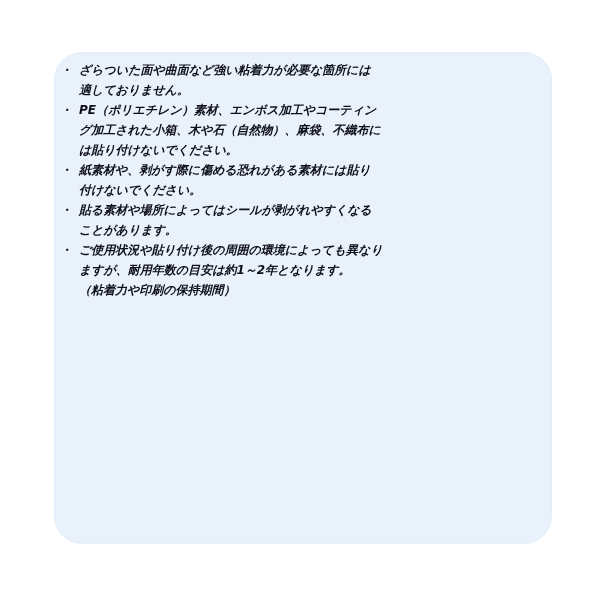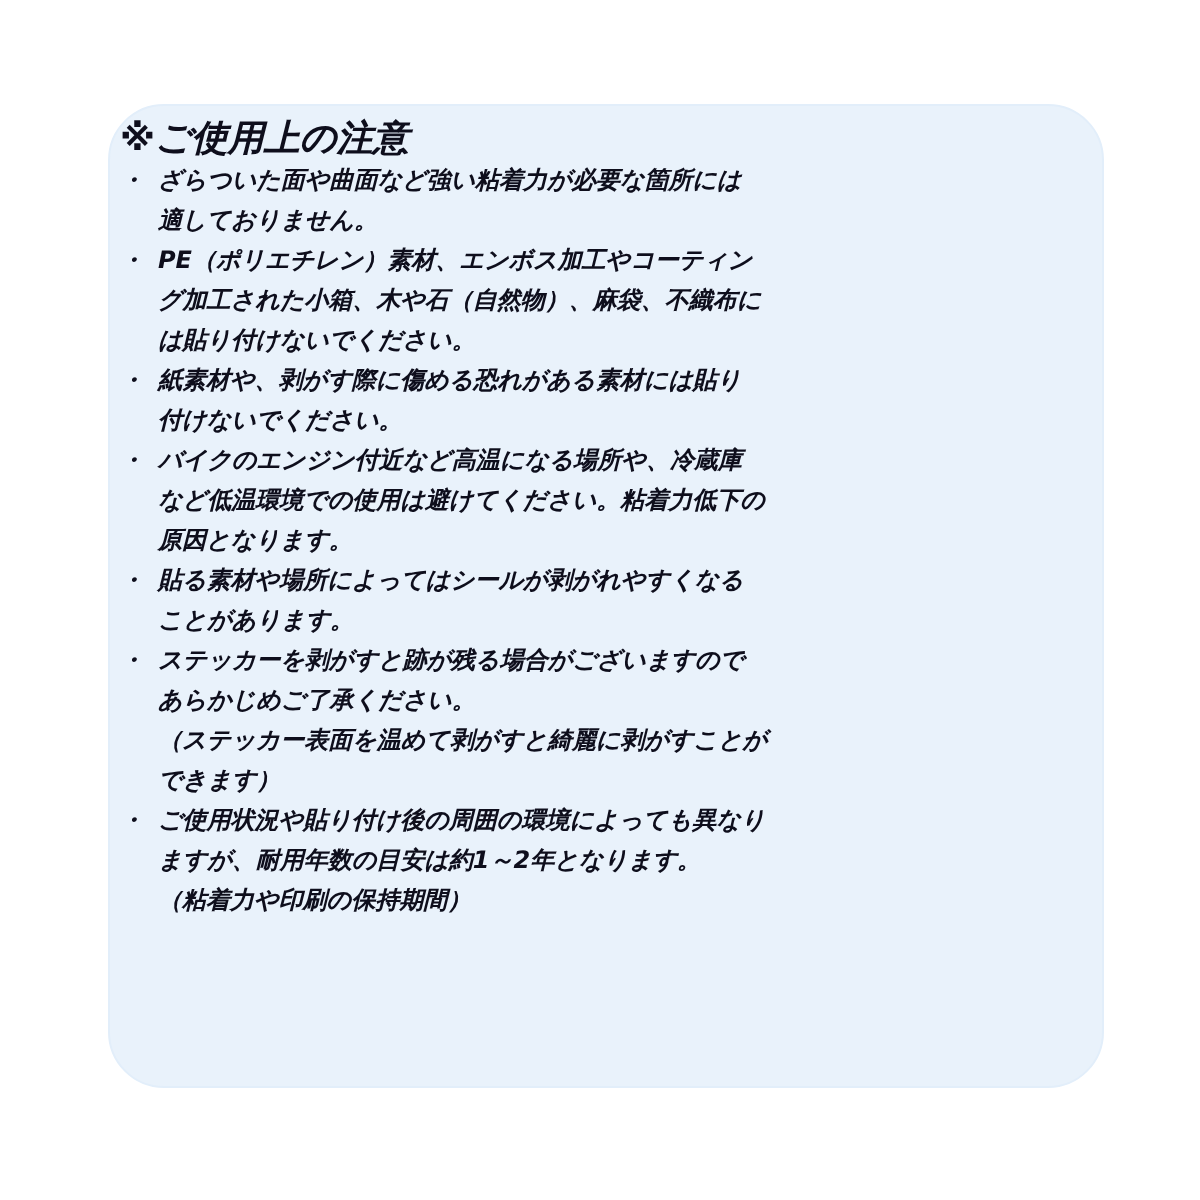--- a/index.html
+++ b/index.html
@@ -63,44 +63,36 @@
     width: 56px;
     height: 56px;
   }
 </style>
 </head>
 <body>
 
 <div class="page">
   <section class="notice-box">
 
-    <h1 class="title">※ご使用上の注意</h1>
 
     <div class="item"><span class="bullet">・</span><span>ざらついた面や曲面など強い粘着力が必要な箇所には
 適しておりません。</span></div>
 
 
     <div class="item"><span class="bullet">・</span><span>PE（ポリエチレン）素材、エンボス加工やコーティン
 グ加工された小箱、木や石（自然物）、麻袋、不織布に
 は貼り付けないでください。</span></div>
 
     <div class="item"><span class="bullet">・</span><span>紙素材や、剥がす際に傷める恐れがある素材には貼り
 付けないでください。</span></div>
 
-    <div class="item"><span class="bullet">・</span><span>バイクのエンジン付近など高温になる場所や、冷蔵庫
-など低温環境での使用は避けてください。粘着力低下の
-原因となります。</span></div>
 
     <div class="item"><span class="bullet">・</span><span>貼る素材や場所によってはシールが剥がれやすくなる
 ことがあります。</span></div>
 
-    <div class="item"><span class="bullet">・</span><span>ステッカーを剥がすと跡が残る場合がございますので
-あらかじめご了承ください。
-（ステッカー表面を温めて剥がすと綺麗に剥がすことが
-できます）</span></div>
 
     <div class="item"><span class="bullet">・</span><span>ご使用状況や貼り付け後の周囲の環境によっても異なり
 ますが、耐用年数の目安は約1～2年となります。
 （粘着力や印刷の保持期間）</span></div>
 
     <svg class="paw" viewBox="0 0 56 56" xmlns="http://www.w3.org/2000/svg" aria-hidden="true">
       <circle cx="35" cy="37" r="13" fill="#191970"></circle>
       <circle cx="18" cy="17" r="5.7" fill="#191970"></circle>
       <circle cx="34" cy="11" r="5" fill="#191970"></circle>
       <circle cx="12" cy="29" r="4.7" fill="#191970"></circle>

